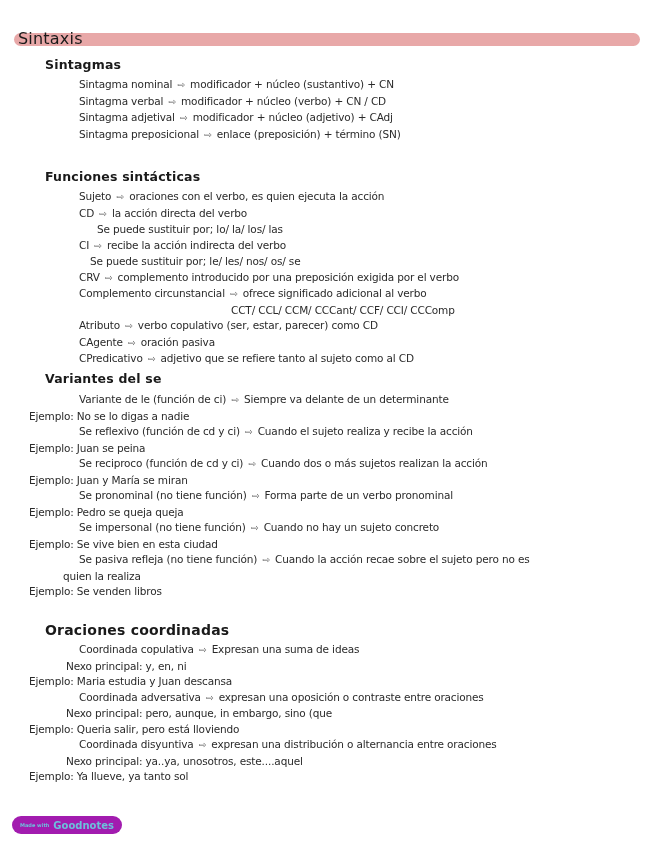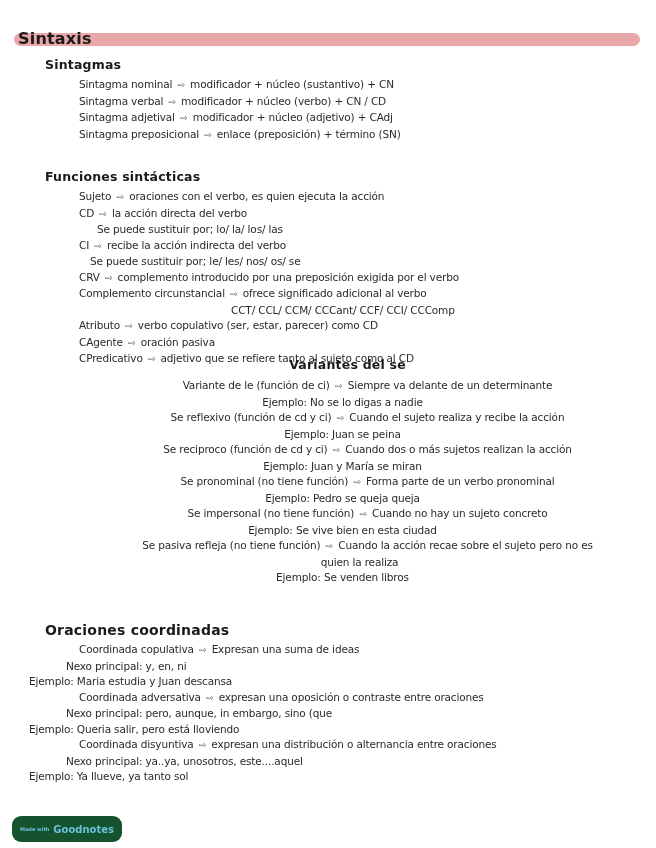--- a/index.html
+++ b/index.html
@@ -2,21 +2,21 @@
 <html><head>
 <meta charset="utf-8">
 <style>
   html, body { margin: 0; padding: 0; background: #ffffff; }
   body { width: 656px; height: 848px; position: relative; overflow: hidden;
          font-family: "DejaVu Sans", sans-serif; color: #2a2a2a; }
   .page { position: absolute; left: 0; top: 0; width: 656px; height: 848px; }
 
   .title-bar { position: absolute; left: 14px; top: 33px; width: 626px; height: 13px;
                background: #e8a8a8; border-radius: 7px; }
-  .title { position: absolute; left: 18px; top: 29px; font-weight: bold; font-size: 16px;
+  .title { position: absolute; left: 18px; top: 29px; font-weight: normal; font-size: 16px;
            color: #1a1a1a; letter-spacing: 0.2px; }
 
   .section { position: absolute; left: 0; width: 656px; }
   .sec-head { position: relative; display: inline-block; margin-left: 42px; font-weight: bold;
               font-size: 12.5px; color: #1a1a1a; padding: 0 6px 0 3px; line-height: 15px;
               letter-spacing: 0.2px; }
   .sec-head::before { content: ""; position: absolute; left: 0; right: 0; top: 4px; height: 10px;
                       background: #eeb0b0; border-radius: 6px; z-index: -1; }
   .sec-head.big { font-size: 14px; line-height: 17px; }
 
@@ -25,22 +25,22 @@
   .ind0 { padding-left: 59px; margin-left: 20px; }
   .ind1 { padding-left: 66px; }
   .ind2 { padding-left: 29px; }
   .ind3 { padding-left: 90px; }
   .ind4 { padding-left: 97px; }
   .ind5 { padding-left: 63px; }
   .indr { padding-left: 231px; }
 
   .arrow { color: #555; font-size: 9px; padding: 0 2px; }
 
-  .badge { position: absolute; left: 12px; top: 816px; height: 26px; padding: 0 8px;
-           background: #14532d; border-radius: 9px; display: flex; align-items: center; gap: 4px; }
+  .badge { position: absolute; left: 12px; top: 816px; height: 18px; padding: 0 8px;
+           background: #a21caf; border-radius: 9px; display: flex; align-items: center; gap: 4px; }
   .badge .small { font-size: 5px; color: #6cc0dc; font-weight: bold; }
   .badge .brand { font-size: 10px; color: #6cc0dc; font-weight: bold; }
 </style>
 </head>
 <body>
 
 <div class="page">
 
   <div class="title-bar"></div>
   <div class="title">Sintaxis</div>
@@ -63,21 +63,21 @@
     <div class="line ind0"><span>CI</span> <span class="arrow">⇨</span> <span>recibe la acción indirecta del verbo</span></div>
     <div class="line ind3">Se puede sustituir por; le/ les/ nos/ os/ se</div>
     <div class="line ind0"><span>CRV</span> <span class="arrow">⇨</span> <span>complemento introducido por una preposición exigida por el verbo</span></div>
     <div class="line ind0"><span>Complemento circunstancial</span> <span class="arrow">⇨</span> <span>ofrece significado adicional al verbo</span></div>
     <div class="line indr">CCT/ CCL/ CCM/ CCCant/ CCF/ CCI/ CCComp</div>
     <div class="line ind0"><span>Atributo</span> <span class="arrow">⇨</span> <span>verbo copulativo (ser, estar, parecer) como CD</span></div>
     <div class="line ind0"><span>CAgente</span> <span class="arrow">⇨</span> <span>oración pasiva</span></div>
     <div class="line ind0"><span>CPredicativo</span> <span class="arrow">⇨</span> <span>adjetivo que se refiere tanto al sujeto como al CD</span></div>
   </div>
 
-  <div class="section" style="top:354px;text-align:center;">
+  <div class="section" style="top:368px;">
     <div class="sec-head">Variantes del se</div>
     <div style="height:5px"></div>
     <div class="line ind0"><span>Variante de le (función de ci)</span> <span class="arrow">⇨</span> <span>Siempre va delante de un determinante</span></div>
     <div class="line ind2">Ejemplo: No se lo digas a nadie</div>
     <div class="line ind0"><span>Se reflexivo (función de cd y ci)</span> <span class="arrow">⇨</span> <span>Cuando el sujeto realiza y recibe la acción</span></div>
     <div class="line ind2">Ejemplo: Juan se peina</div>
     <div class="line ind0"><span>Se reciproco (función de cd y ci)</span> <span class="arrow">⇨</span> <span>Cuando dos o más sujetos realizan la acción</span></div>
     <div class="line ind2">Ejemplo: Juan y María se miran</div>
     <div class="line ind0"><span>Se pronominal (no tiene función)</span> <span class="arrow">⇨</span> <span>Forma parte de un verbo pronominal</span></div>
     <div class="line ind2">Ejemplo: Pedro se queja queja</div>

